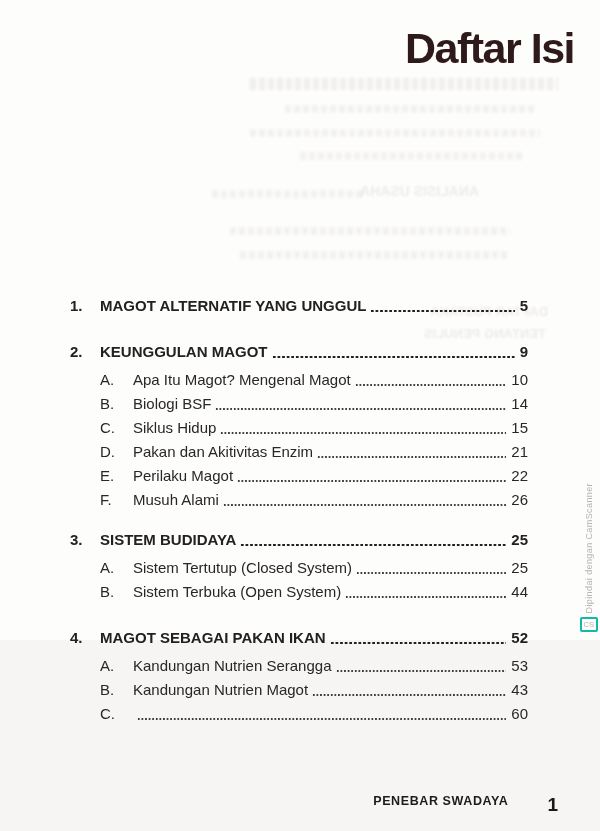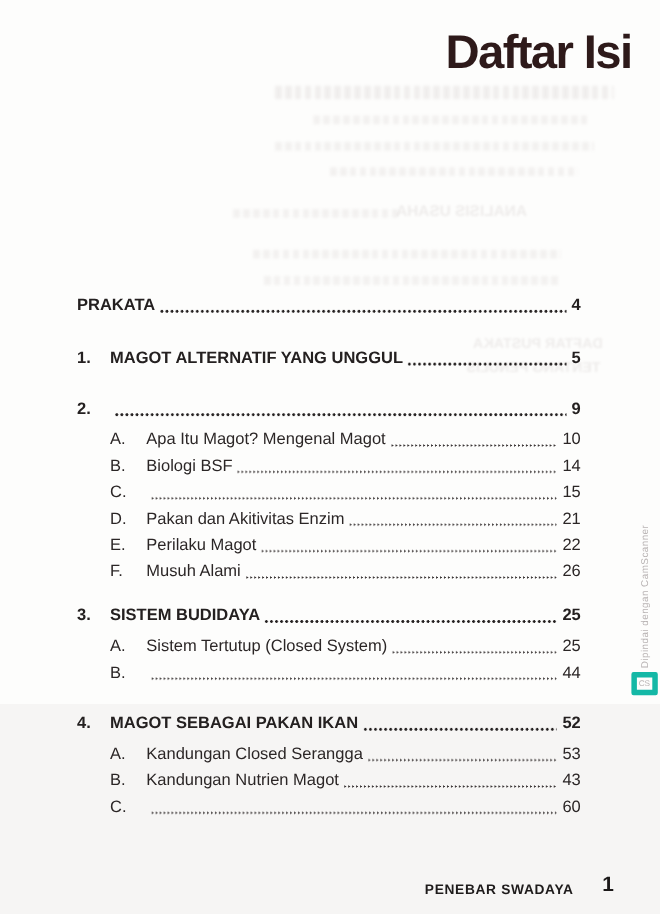--- a/index.html
+++ b/index.html
@@ -47,21 +47,21 @@
   .pg { margin-left:3px; }
   .mt-c1 { margin-top:28px; }  
   .mt-c2 { margin-top:26px; }  
   .mt-s  { margin-top:6px; }   
   .mt-c3 { margin-top:18px; }  
   .mt-c4 { margin-top:24px; }  
 
   
   .footer {
     position:absolute; top:794px; right:42px;
-    display:flex; align-items:flex-end; gap:26px;
+    display:flex; align-items:flex-start; gap:39px;
   }
   .publisher { font-size:12.5px; font-weight:bold; letter-spacing:0.6px; color:#1e1b1b; }
   .folio { font-size:19px; font-weight:bold; color:#1b1818; }
 
   
   .ghost, .ghost-bar { position:absolute; pointer-events:none; }
   .ghost {
     transform:scaleX(-1);
     font-weight:bold; color:#8a7a78; opacity:0.13;
     filter:blur(1px); white-space:nowrap;
@@ -76,21 +76,21 @@
   .wm {
     position:absolute; right:2px; bottom:8px;
     display:flex; flex-direction:column; align-items:center; gap:3px;
     color:#b8b3b3;
   }
   .wm-text {
     writing-mode:vertical-rl; transform:rotate(180deg);
     font-size:9px; letter-spacing:0.4px;
   }
   .wm-logo {
-    border:5px solid #14b8a6; border-radius:2px;
+    border:2px solid #14b8a6; border-radius:2px;
     font-size:7.5px; font-weight:normal; padding:2px 2px; line-height:1;
   }
 </style>
 </head>
 <body>
 
 <div class="page">
 
   <div class="ghost-bar gb-bold" style="top:78px;  left:250px; width:308px;"></div>
   <div class="ghost-bar" style="top:105px; left:285px; width:250px;"></div>
@@ -100,55 +100,52 @@
   <div class="ghost" style="top:183px; left:360px; font-size:14px;">ANALISIS USAHA</div>
   <div class="ghost-bar" style="top:227px; left:230px; width:280px;"></div>
   <div class="ghost-bar" style="top:251px; left:240px; width:270px;"></div>
   <div class="ghost" style="top:304px; left:430px; font-size:13px;">DAFTAR PUSTAKA</div>
   <div class="ghost" style="top:326px; left:424px; font-size:13px;">TENTANG PENULIS</div>
 
   <div class="title">Daftar Isi</div>
 
   <div class="toc">
 
-    <div class="row h">
-      <span class="lbl">PRAKATA</span>
-      <span class="leader"></span>
-      <span class="pg">4</span>
-    </div>
 
     <div class="row h mt-c1">
       <span class="num">1.</span>
       <span class="lbl">MAGOT ALTERNATIF YANG UNGGUL</span>
       <span class="leader"></span>
       <span class="pg">5</span>
     </div>
 
     <div class="row h mt-c2">
       <span class="num">2.</span>
+      <span class="lbl">KEUNGGULAN MAGOT</span>
       <span class="leader"></span>
       <span class="pg">9</span>
     </div>
 
     <div class="row s mt-s">
       <span class="num">A.</span>
       <span class="lbl">Apa Itu Magot? Mengenal Magot</span>
       <span class="leader"></span>
       <span class="pg">10</span>
     </div>
 
     <div class="row s">
       <span class="num">B.</span>
       <span class="lbl">Biologi BSF</span>
       <span class="leader"></span>
       <span class="pg">14</span>
     </div>
 
     <div class="row s">
       <span class="num">C.</span>
+      <span class="lbl">Siklus Hidup</span>
       <span class="leader"></span>
       <span class="pg">15</span>
     </div>
 
     <div class="row s">
       <span class="num">D.</span>
       <span class="lbl">Pakan dan Akitivitas Enzim</span>
       <span class="leader"></span>
       <span class="pg">21</span>
     </div>
@@ -176,34 +173,35 @@
 
     <div class="row s mt-s">
       <span class="num">A.</span>
       <span class="lbl"><span>Sistem Tertutup </span><span class="em">(Closed System)</span></span>
       <span class="leader"></span>
       <span class="pg">25</span>
     </div>
 
     <div class="row s">
       <span class="num">B.</span>
+      <span class="lbl"><span>Sistem Terbuka </span><span class="em">(Open System)</span></span>
       <span class="leader"></span>
       <span class="pg">44</span>
     </div>
 
     <div class="row h mt-c4">
       <span class="num">4.</span>
       <span class="lbl">MAGOT SEBAGAI PAKAN IKAN</span>
       <span class="leader"></span>
       <span class="pg">52</span>
     </div>
 
     <div class="row s mt-s">
       <span class="num">A.</span>
-      <span class="lbl">Kandungan Closed Serangga</span>
+      <span class="lbl">Kandungan Nutrien Serangga</span>
       <span class="leader"></span>
       <span class="pg">53</span>
     </div>
 
     <div class="row s">
       <span class="num">B.</span>
       <span class="lbl">Kandungan Nutrien Magot</span>
       <span class="leader"></span>
       <span class="pg">43</span>
     </div>

